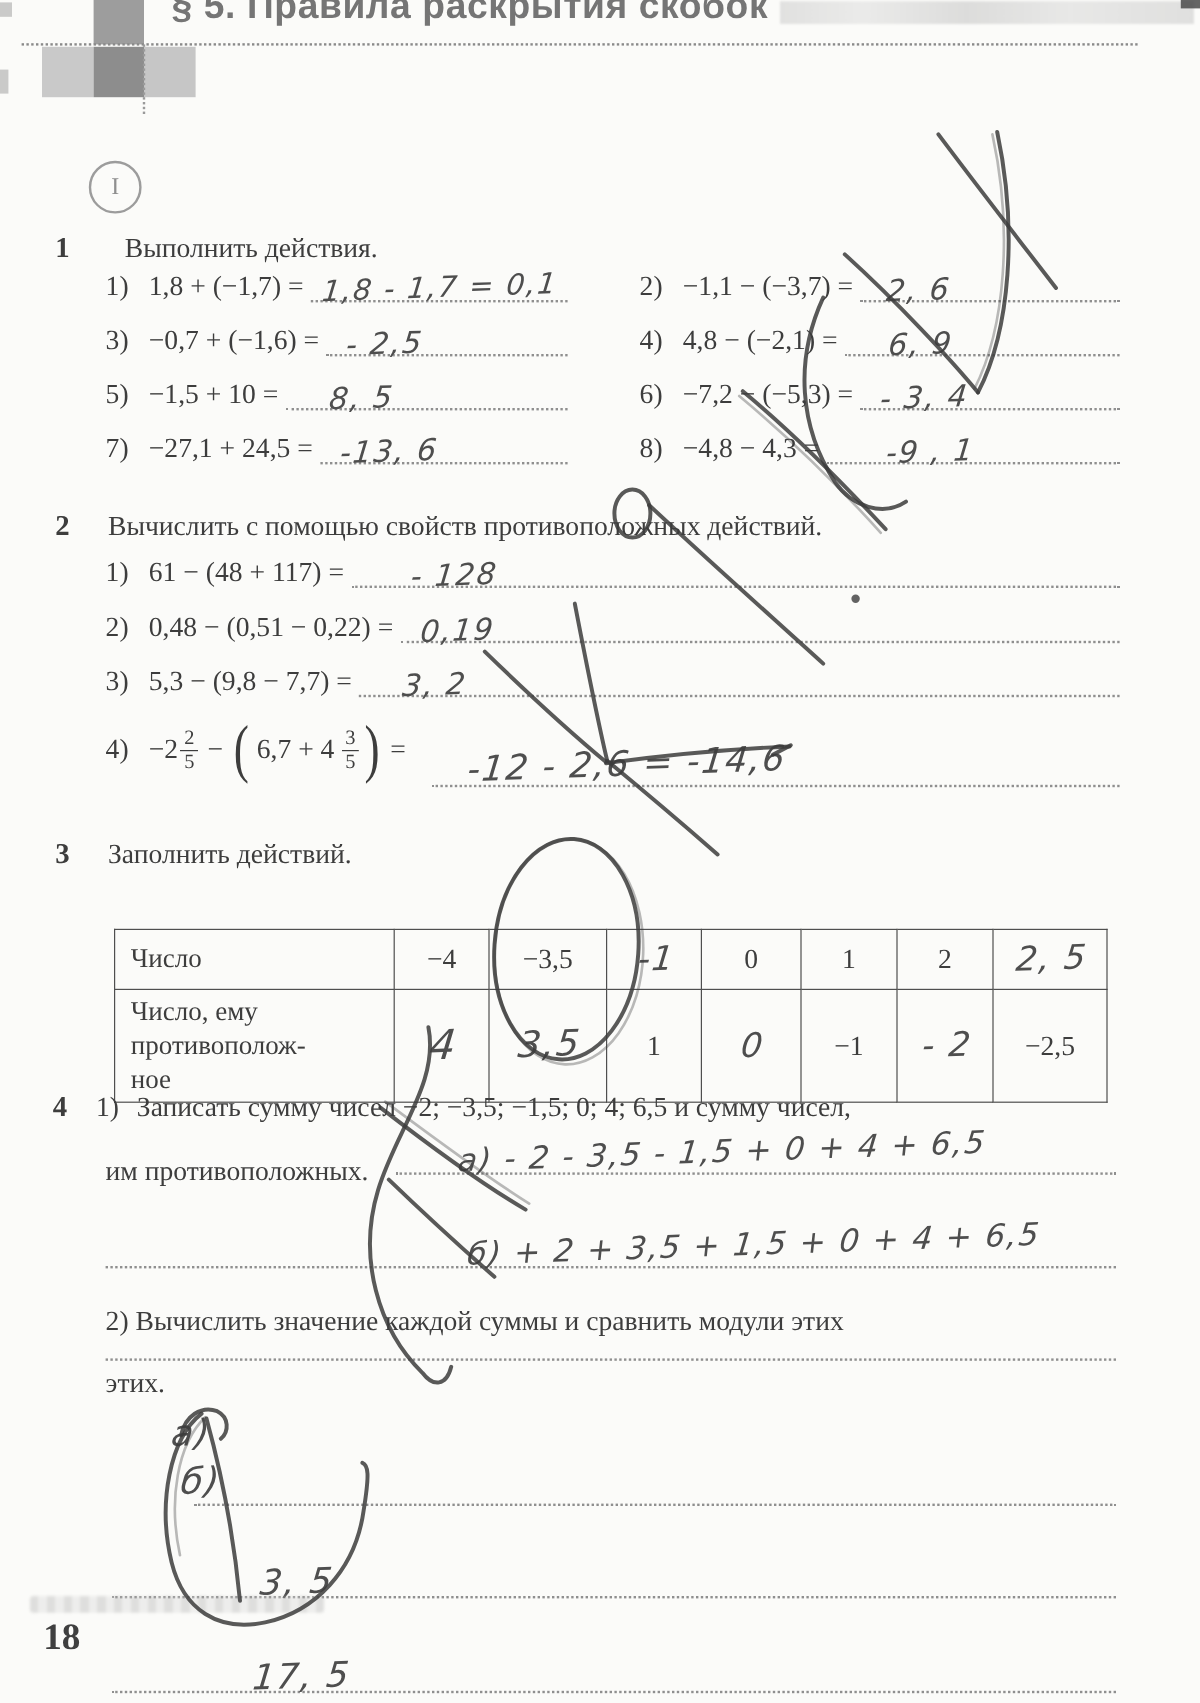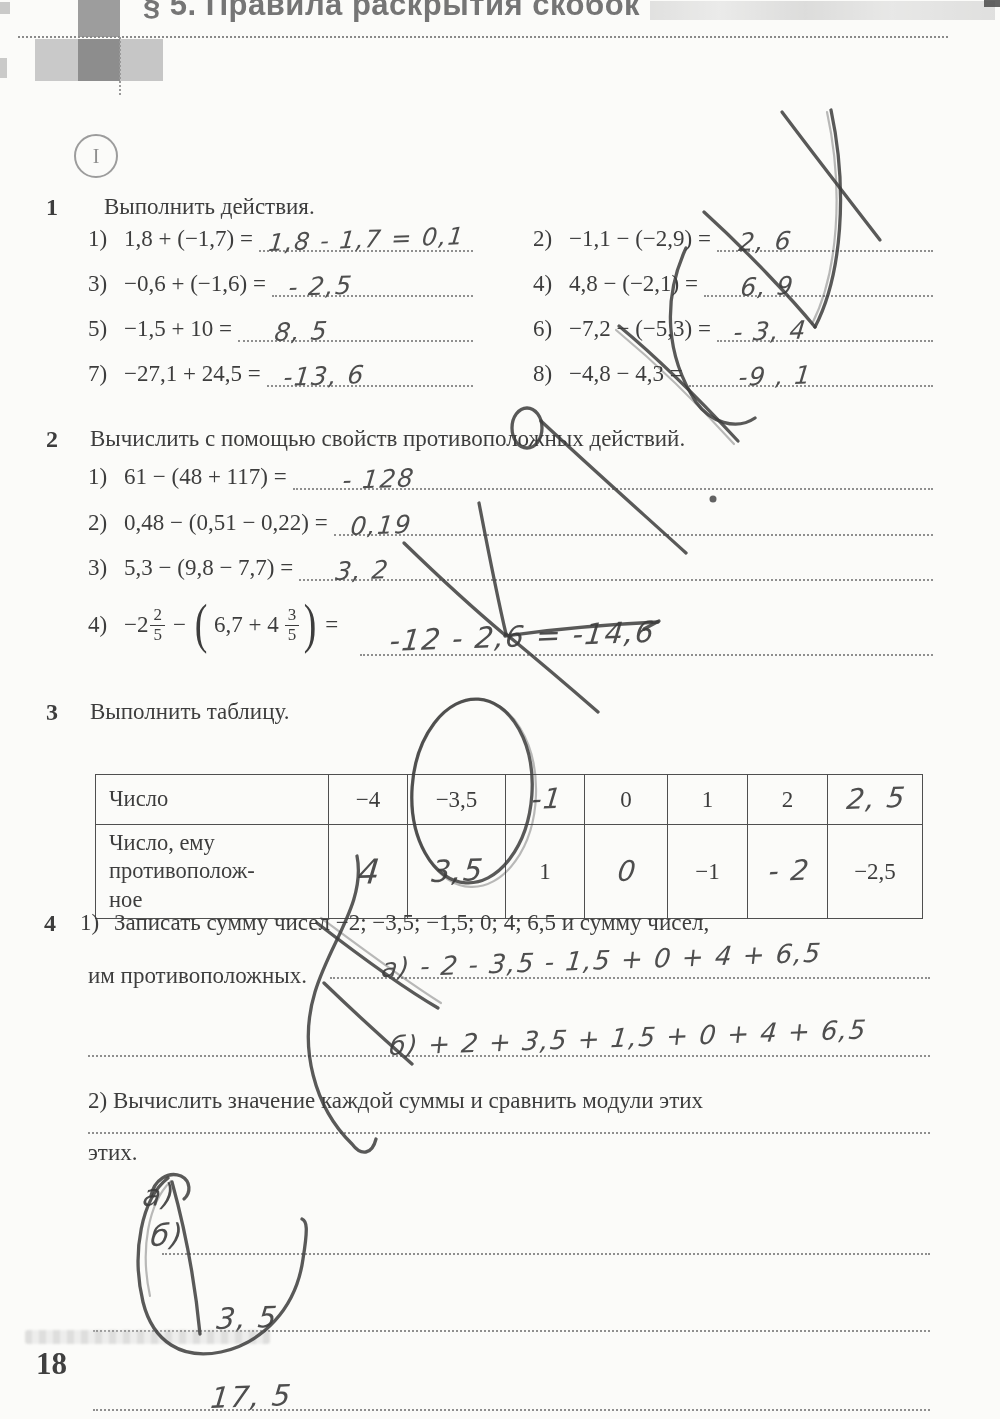--- a/index.html
+++ b/index.html
@@ -91,28 +91,28 @@
 
 <div class="abs item" style="left:88px;top:222px;width:385px">
   <span class="inum">1)</span>
   <span class="expr">1,8 + (−1,7) =</span>
   <span class="ansline">
       <span class="hw off0">1,8 - 1,7 = 0,1</span>
     </span>
 </div>
 <div class="abs item" style="left:533px;top:222px;width:400px">
   <span class="inum">2)</span>
-  <span class="expr">−1,1 − (−2,9) =</span>
+  <span class="expr">−1,1 − (−3,7) =</span>
   <span class="ansline">
       <span class="hw">2, 6</span>
     </span>
 </div>
 <div class="abs item" style="left:88px;top:267px;width:385px">
   <span class="inum">3)</span>
-  <span class="expr">−0,6 + (−1,6) =</span>
+  <span class="expr">−0,7 + (−1,6) =</span>
   <span class="ansline">
       <span class="hw off2">- 2,5</span>
     </span>
 </div>
 <div class="abs item" style="left:533px;top:267px;width:400px">
   <span class="inum">4)</span>
   <span class="expr">4,8 − (−2,1) =</span>
   <span class="ansline">
       <span class="hw off3">6, 9</span>
     </span>
@@ -188,21 +188,21 @@
       </span>
     <span class="paren">)</span>
     <span style="margin-left:6px">=</span>
   </span>
   <span class="ansline" style="position:absolute;left:272px;right:0;bottom:0;height:30px">
     <span class="hw" style="left:28px;bottom:-4px;font-size:29px">-12 - 2,6  =  -14,6</span>
   </span>
 </div>
 
 <div class="abs tasknum" style="left:46px;top:699px">3</div>
-<div class="abs print" style="left:90px;top:699px">Выполнить таблицу.</div>
+<div class="abs print" style="left:90px;top:699px">Заполнить действий.</div>
 
 <table class="t3">
   <colgroup>
     <col style="width:233px">
       <col style="width:79px">
       <col style="width:98px">
       <col style="width:79px">
     <col style="width:83px">
       <col style="width:80px">
       <col style="width:80px">

